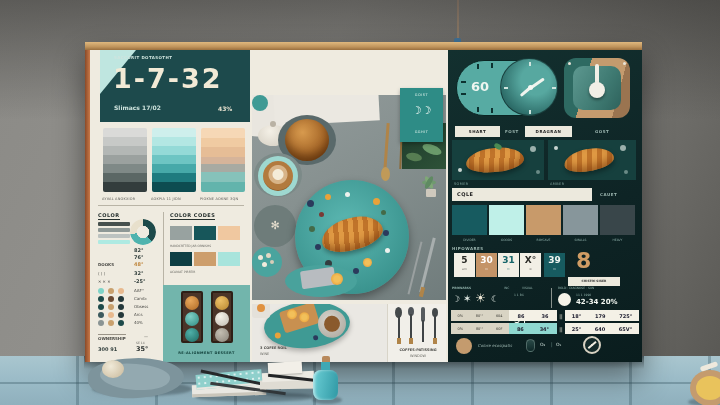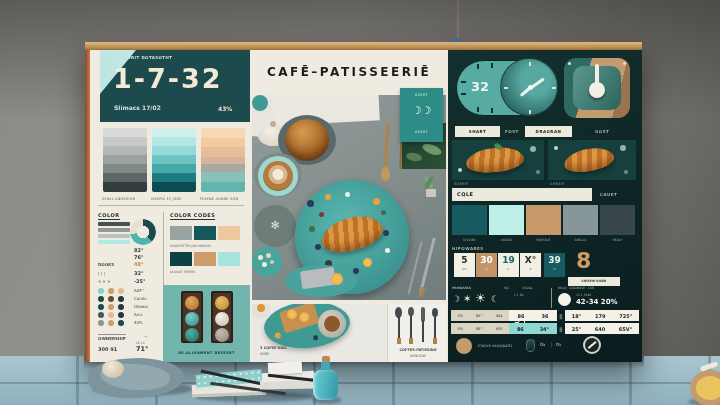--- a/index.html
+++ b/index.html
@@ -176,21 +176,21 @@
       <div class="a xs" style="left:44px;top:238px">AAF°</div>
       <div class="a xs" style="left:44px;top:246px">Camb:</div>
       <div class="a xs" style="left:44px;top:254px">Obsess</div>
       <div class="a xs" style="left:44px;top:262px">Arcs</div>
       <div class="a xs" style="left:44px;top:270px">40%</div>
 
       <div class="a xs" style="left:8px;top:284px;font-weight:bold;border-top:1px solid #9a9488;padding-top:1px">OWNERSHIP</div>
       <div class="a xs" style="left:54px;top:284px">—</div>
       <div class="a sm" style="left:8px;top:296px">300  91</div>
       <div class="a" style="left:46px;top:291px;font-size:3px;color:#6a6a64">SE 14</div>
-      <div class="a" style="left:46px;top:295px;font-size:6.5px;font-weight:bold;color:#2e3432">71°</div>
+      <div class="a" style="left:46px;top:295px;font-size:6.5px;font-weight:bold;color:#2e3432">35°</div>
 
       <div class="a sec-label" style="left:80px;top:162px">COLOR CODES</div>
       <div class="a" style="left:80px;top:176px;width:22px;height:14px;background:#98a2a0"></div>
       <div class="a" style="left:104px;top:176px;width:22px;height:14px;background:#17565a"></div>
       <div class="a" style="left:128px;top:176px;width:22px;height:14px;background:#f0c8a0"></div>
       <div class="a" style="left:80px;top:194px;font-size:3px;color:#6a6a64">HANDCRTTED JAR ORNISHS</div>
       <div class="a" style="left:80px;top:202px;width:22px;height:14px;background:#0e3f44"></div>
       <div class="a" style="left:104px;top:202px;width:22px;height:14px;background:#cd9e6c"></div>
       <div class="a" style="left:128px;top:202px;width:22px;height:14px;background:#a8e4dc"></div>
       <div class="a" style="left:80px;top:220px;font-size:3px;color:#6a6a64">ACANIAT PIRRTIR</div>
@@ -202,23 +202,20 @@
           <i class="a yarn" style="top:35px;background:radial-gradient(circle at 38% 32%,#4fb0a8,#1d6a62)"></i>
         </div>
         <div class="a tray" style="left:48px;top:6px">
           <i class="a yarn" style="top:3px;background:radial-gradient(circle at 38% 32%,#ecc068,#b8862e)"></i>
           <i class="a yarn" style="top:19px;background:radial-gradient(circle at 38% 32%,#f6f2e8,#c0bab0)"></i>
           <i class="a yarn" style="top:35px;background:radial-gradient(circle at 38% 32%,#c4beb2,#8a847a)"></i>
         </div>
         <div class="a" style="left:0;top:66px;width:87px;text-align:center;font-size:3.5px;color:#11403a;font-weight:bold;letter-spacing:.4px">RE-ALIGNMENT DESSERT</div>
       </div>
 
-      <div class="a titleband">
-        <div class="a title">CAFĒ–PATISSEERIĒ</div>
-      </div>
 
       <div class="a photo">
         <div class="a" style="left:-8px;top:-8px;width:84px;height:52px;background:#e9e6df;transform:rotate(5deg)"></div>
         <div class="a" style="left:22px;top:-6px;width:105px;height:34px;background:#ebe8e1;transform:rotate(-3deg)"></div>
         <div class="a" style="left:0;top:0;width:16px;height:16px;border-radius:50%;background:#3f9a94"></div>
         <div class="a" style="left:6px;top:30px;width:30px;height:21px;border-radius:50%;background:radial-gradient(circle at 40% 30%,#f4f0e6,#cfc9bc)"></div>
         <div class="a" style="left:18px;top:26px;width:6px;height:6px;border-radius:50%;background:#b9b2a4"></div>
         <div class="a" style="left:26px;top:20px;width:58px;height:50px;border-radius:50%;background:#59696a"></div>
         <div class="a" style="left:33px;top:24px;width:44px;height:42px;border-radius:50%;background:radial-gradient(circle at 40% 32%,#d79a4e,#9a5a1e 72%,#6e3a10);box-shadow:inset 0 -6px 8px rgba(60,30,5,.5)"></div>
         <div class="a" style="left:2px;top:58px;width:48px;height:44px;border-radius:50%;background:#7c8a88"></div>
@@ -315,21 +312,21 @@
 
       <div class="a rpanel">
 
         <div class="a stadium">
           <i class="tick" style="left:20px;top:3px;width:2px;height:5px"></i>
           <i class="tick" style="left:34px;top:2px;width:2px;height:5px"></i>
           <i class="tick" style="left:20px;top:46px;width:2px;height:5px"></i>
           <i class="tick" style="left:34px;top:47px;width:2px;height:5px"></i>
           <i class="tick" style="left:4px;top:20px;width:5px;height:2px"></i>
           <i class="tick" style="left:4px;top:32px;width:5px;height:2px"></i>
-          <div class="a" style="left:14px;top:18px;font-size:13px;font-weight:bold;color:#eef6f0">32</div>
+          <div class="a" style="left:14px;top:18px;font-size:13px;font-weight:bold;color:#eef6f0">60</div>
         </div>
         <div class="a clockface">
           <i class="tick" style="left:28px;top:3px;width:2px;height:4px;background:#cfe4de"></i>
           <i class="tick" style="left:28px;top:51px;width:2px;height:4px;background:#cfe4de"></i>
           <i class="tick" style="left:3px;top:28px;width:4px;height:2px;background:#cfe4de"></i>
           <i class="tick" style="left:51px;top:28px;width:4px;height:2px;background:#cfe4de"></i>
           <i class="hand" style="width:17px;transform:rotate(-35deg)"></i>
           <i class="hand" style="width:12px;transform:rotate(140deg)"></i>
           <i class="a" style="left:27px;top:26px;width:5px;height:5px;border-radius:50%;background:#f6f8f4"></i>
         </div>
@@ -379,21 +376,21 @@
         <div class="a dlabel" style="left:4px;top:196px">HIPOWARES</div>
         <div class="a ntile" style="left:6px;background:#f2efe5;color:#2a2a26">
           <span class="n">5</span>
             <span class="s">am</span>
         </div>
         <div class="a ntile" style="left:28px;background:#c49468;color:#fff">
           <span class="n">30</span>
             <span class="s">m</span>
         </div>
         <div class="a ntile" style="left:50px;background:#f2efe5;color:#17666a">
-          <span class="n">19</span>
+          <span class="n">31</span>
             <span class="s">tt</span>
         </div>
         <div class="a ntile" style="left:72px;background:#f2efe5;color:#2a2a26">
           <span class="n">X°</span>
             <span class="s">w</span>
         </div>
         <div class="a ntile" style="left:96px;background:#175b60;color:#f2f6f2">
           <span class="n">39</span>
             <span class="s">m</span>
         </div>

